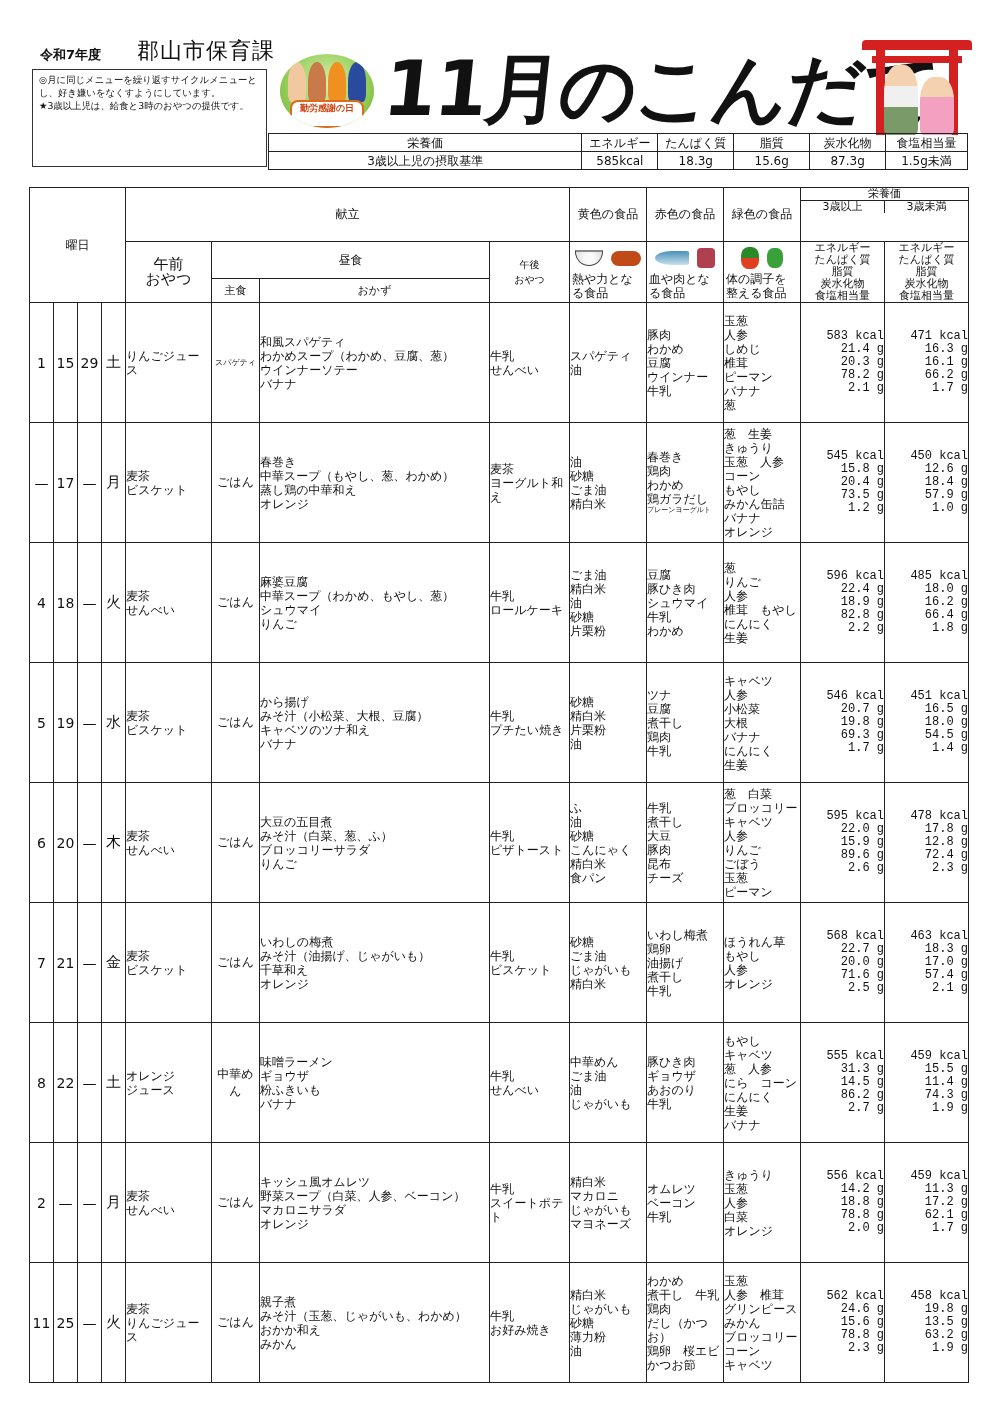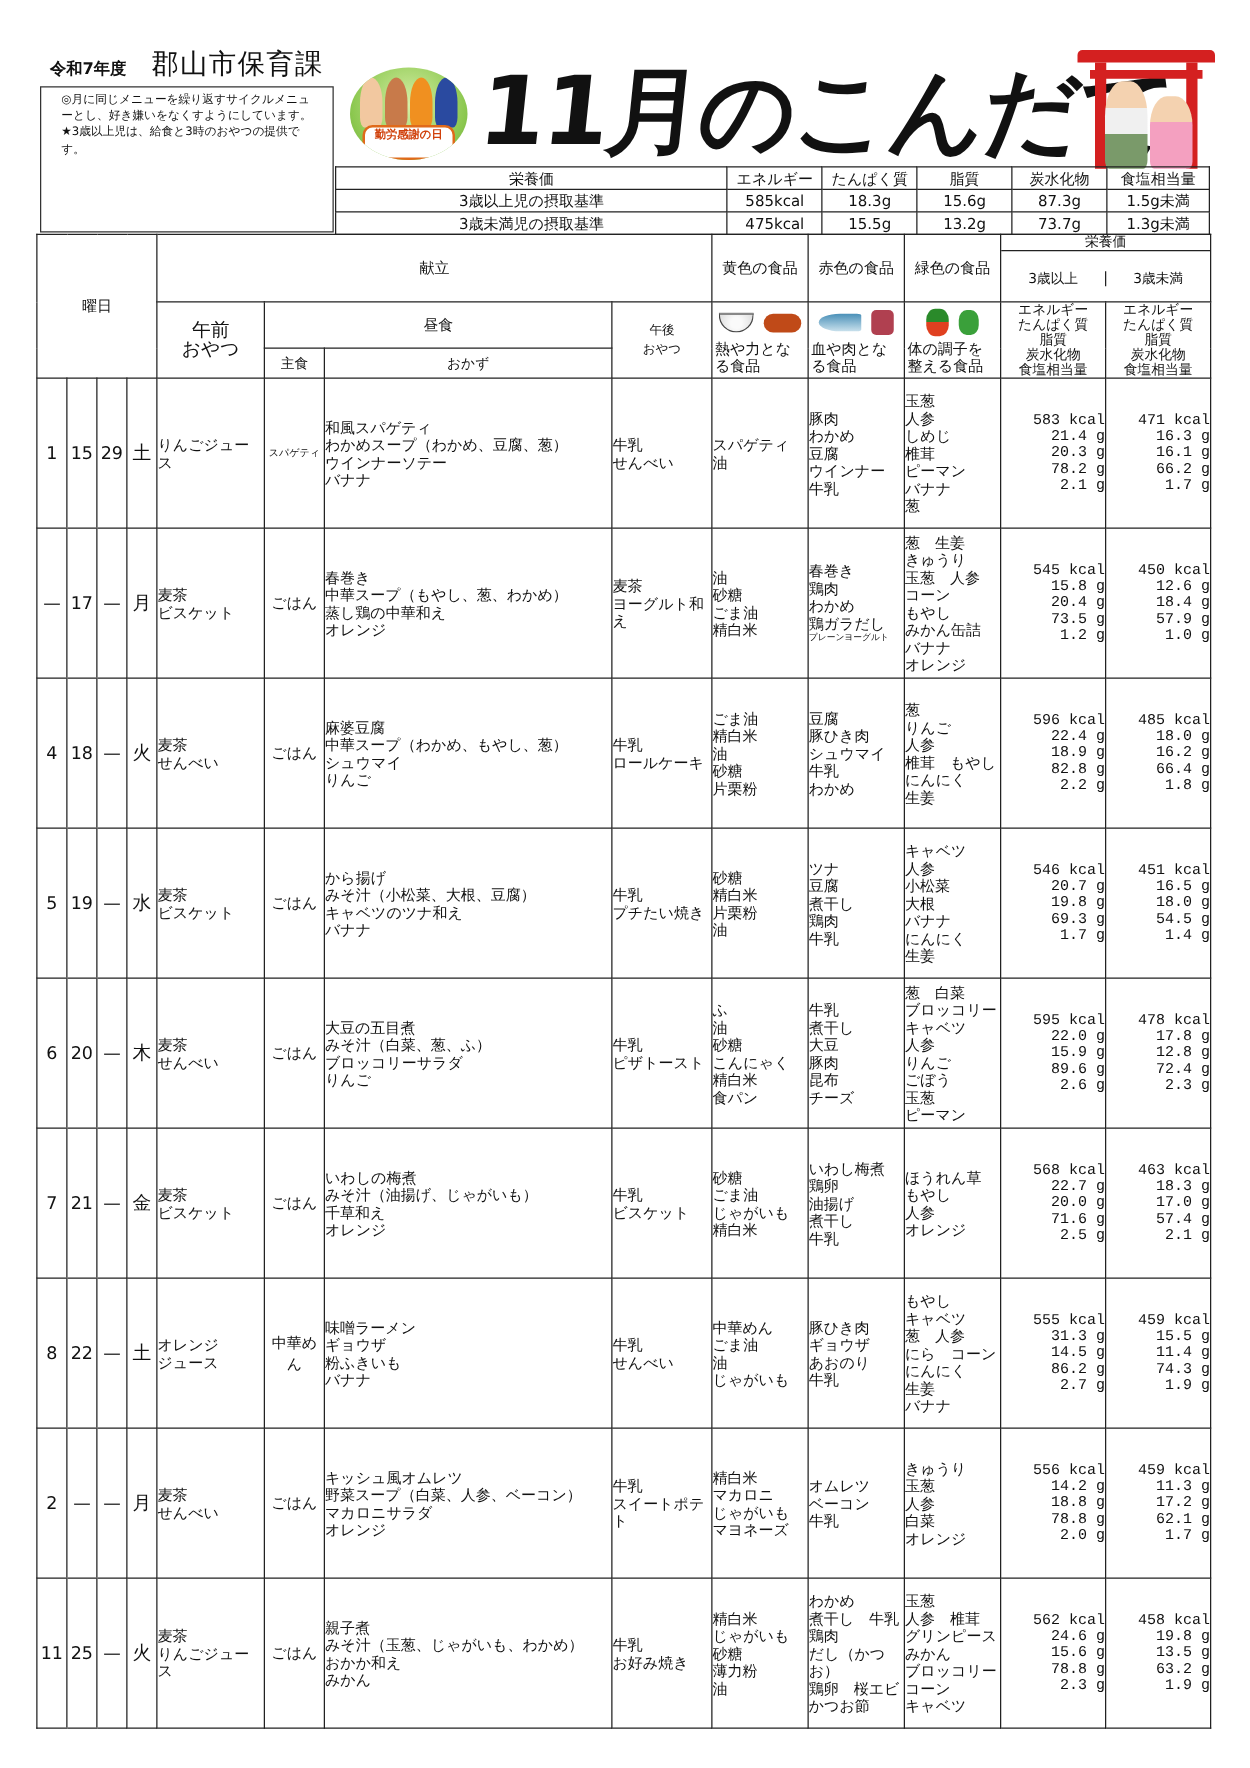--- a/index.html
+++ b/index.html
@@ -1,21 +1,21 @@
 <!DOCTYPE html>
 <html><head>
 <meta charset="utf-8">
 <style>
   * { box-sizing: border-box; margin: 0; padding: 0; }
   html, body { width: 1000px; height: 1414px; background: #fff; overflow: hidden; }
   body { position: relative; font-family: "DejaVu Sans", sans-serif; color: #111; }
 
   .year { position: absolute; left: 40px; top: 46px; font-size: 13px; font-weight: bold; }
-  .office { position: absolute; left: 121px; top: 36px; font-size: 22px; letter-spacing: 1px; }
-  .notes { position: absolute; left: 32px; top: 69px; width: 235px; height: 117px; border: 1px solid #333; padding: 3px 16px; font-size: 9.4px; line-height: 13.2px; }
+  .office { position: absolute; left: 137px; top: 36px; font-size: 22px; letter-spacing: 1px; }
+  .notes { position: absolute; left: 32px; top: 69px; width: 235px; height: 98px; border: 1px solid #333; padding: 3px 6px; font-size: 9.4px; line-height: 13.2px; }
 
   .badge { position: absolute; left: 280px; top: 54px; width: 94px; height: 74px; border-radius: 50%; background: radial-gradient(circle at 50% 40%, #d8f0a8, #8cc850 70%, #6aa838); overflow: hidden; }
   .badge .figs { position: absolute; left: 8px; top: 8px; width: 78px; height: 40px; display: flex; gap: 2px; }
   .badge .fig { flex: 1; border-radius: 50% 50% 20% 20%; }
   .badge .label { position: absolute; left: 10px; right: 10px; top: 46px; height: 28px; background: #fff; border: 2px solid #e06a1a; border-radius: 8px; font-size: 9px; font-weight: bold; color: #d0400a; text-align: center; line-height: 12px; }
 
   .title { position: absolute; left: 384px; top: 44px; font-size: 76px; font-weight: bold; line-height: 90px; letter-spacing: -2px; transform: skewX(-6deg); font-family: "DejaVu Sans", sans-serif; }
 
   .shrine { position: absolute; left: 862px; top: 40px; width: 110px; height: 95px; }
   .torii-top { position: absolute; left: 0; top: 0; width: 110px; height: 10px; background: #d42020; border-radius: 4px 4px 0 0; }
@@ -90,28 +90,20 @@
     <th style="width:76px;">炭水化物</th>
     <th style="width:82px;">食塩相当量</th>
   </tr>
   <tr>
     <td>3歳以上児の摂取基準</td>
     <td>585kcal</td>
     <td>18.3g</td>
     <td>15.6g</td>
     <td>87.3g</td>
     <td>1.5g未満</td>
-  </tr>
-  <tr>
-    <td>3歳未満児の摂取基準</td>
-    <td>475kcal</td>
-    <td>15.5g</td>
-    <td>13.2g</td>
-    <td>73.7g</td>
-    <td>1.3g未満</td>
   </tr>
 </tbody>
   </table>
 
 <table class="menu">
   <colgroup>
     <col style="width:24px">
       <col style="width:24px">
       <col style="width:24px">
       <col style="width:24px">
@@ -133,21 +125,21 @@
           <div>黄色の食品</div>
         </th>
       <th>
           <div>赤色の食品</div>
         </th>
       <th>
           <div>緑色の食品</div>
         </th>
       <th colspan="2" class="h-small" style="vertical-align:top;">
         <div style="border-bottom:1px solid #222;">栄養価</div>
-        <div style="display:flex;margin-top:16px;">
+        <div style="display:flex;">
           <div style="flex:1;border-right:1px solid #222;">3歳以上</div>
           <div style="flex:1;">3歳未満</div>
         </div>
       </th>
     </tr>
     <tr style="height:22px;">
       <th rowspan="2" style="white-space:pre-line;font-size:15px;line-height:15px;">午前
 おやつ</th>
       <th colspan="2">昼食</th>
       <th rowspan="2" style="white-space:pre-line;font-size:10px;line-height:15px;">午後

